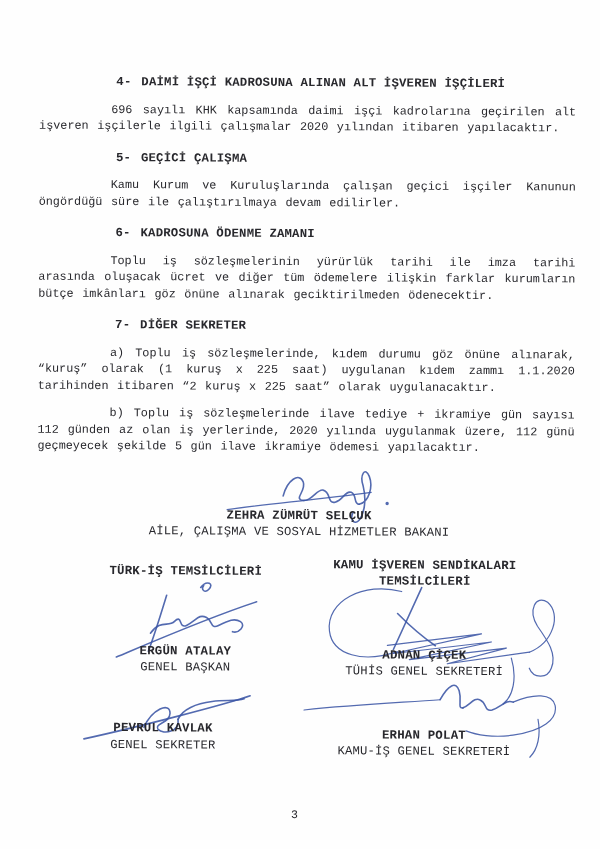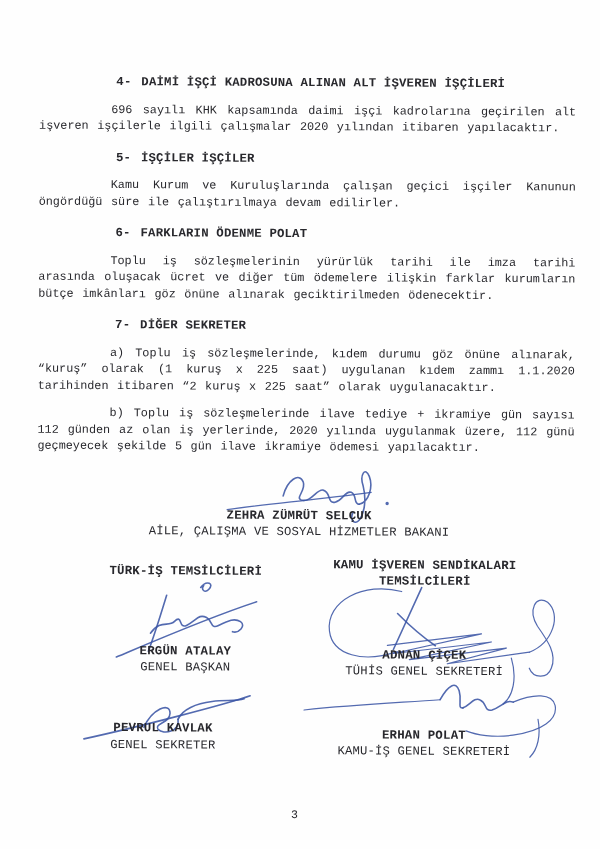--- a/index.html
+++ b/index.html
@@ -64,26 +64,26 @@
   <div class="scan">
 
     <div class="content">
 
       <div class="heading">
         <span class="num">4-</span><span>DAİMİ İŞÇİ KADROSUNA ALINAN ALT İŞVEREN İŞÇİLERİ</span>
       </div>
       <p class="para">696 sayılı KHK kapsamında daimi işçi kadrolarına geçirilen alt işveren işçilerle ilgili çalışmalar 2020 yılından itibaren yapılacaktır.</p>
 
       <div class="heading">
-        <span class="num">5-</span><span>İŞÇİLER İŞÇİLER</span>
+        <span class="num">5-</span><span>GEÇİCİ ÇALIŞMA</span>
       </div>
       <p class="para">Kamu Kurum ve Kuruluşlarında çalışan geçici işçiler Kanunun öngördüğü süre ile çalıştırılmaya devam edilirler.</p>
 
       <div class="heading">
-        <span class="num">6-</span><span>FARKLARIN ÖDENME POLAT</span>
+        <span class="num">6-</span><span>KADROSUNA ÖDENME ZAMANI</span>
       </div>
       <p class="para">Toplu iş sözleşmelerinin yürürlük tarihi ile imza tarihi arasında oluşacak ücret ve diğer tüm ödemelere ilişkin farklar kurumların bütçe imkânları göz önüne alınarak geciktirilmeden ödenecektir.</p>
 
       <div class="heading">
         <span class="num">7-</span><span>DİĞER SEKRETER</span>
       </div>
       <p class="para">a) Toplu iş sözleşmelerinde, kıdem durumu göz önüne alınarak, “kuruş” olarak (1 kuruş x 225 saat) uygulanan kıdem zammı 1.1.2020 tarihinden itibaren “2 kuruş x 225 saat” olarak uygulanacaktır.</p>
       <p class="para">b) Toplu iş sözleşmelerinde ilave tediye + ikramiye gün sayısı 112 günden az olan iş yerlerinde, 2020 yılında uygulanmak üzere, 112 günü geçmeyecek şekilde 5 gün ilave ikramiye ödemesi yapılacaktır.</p>
 
     </div>

